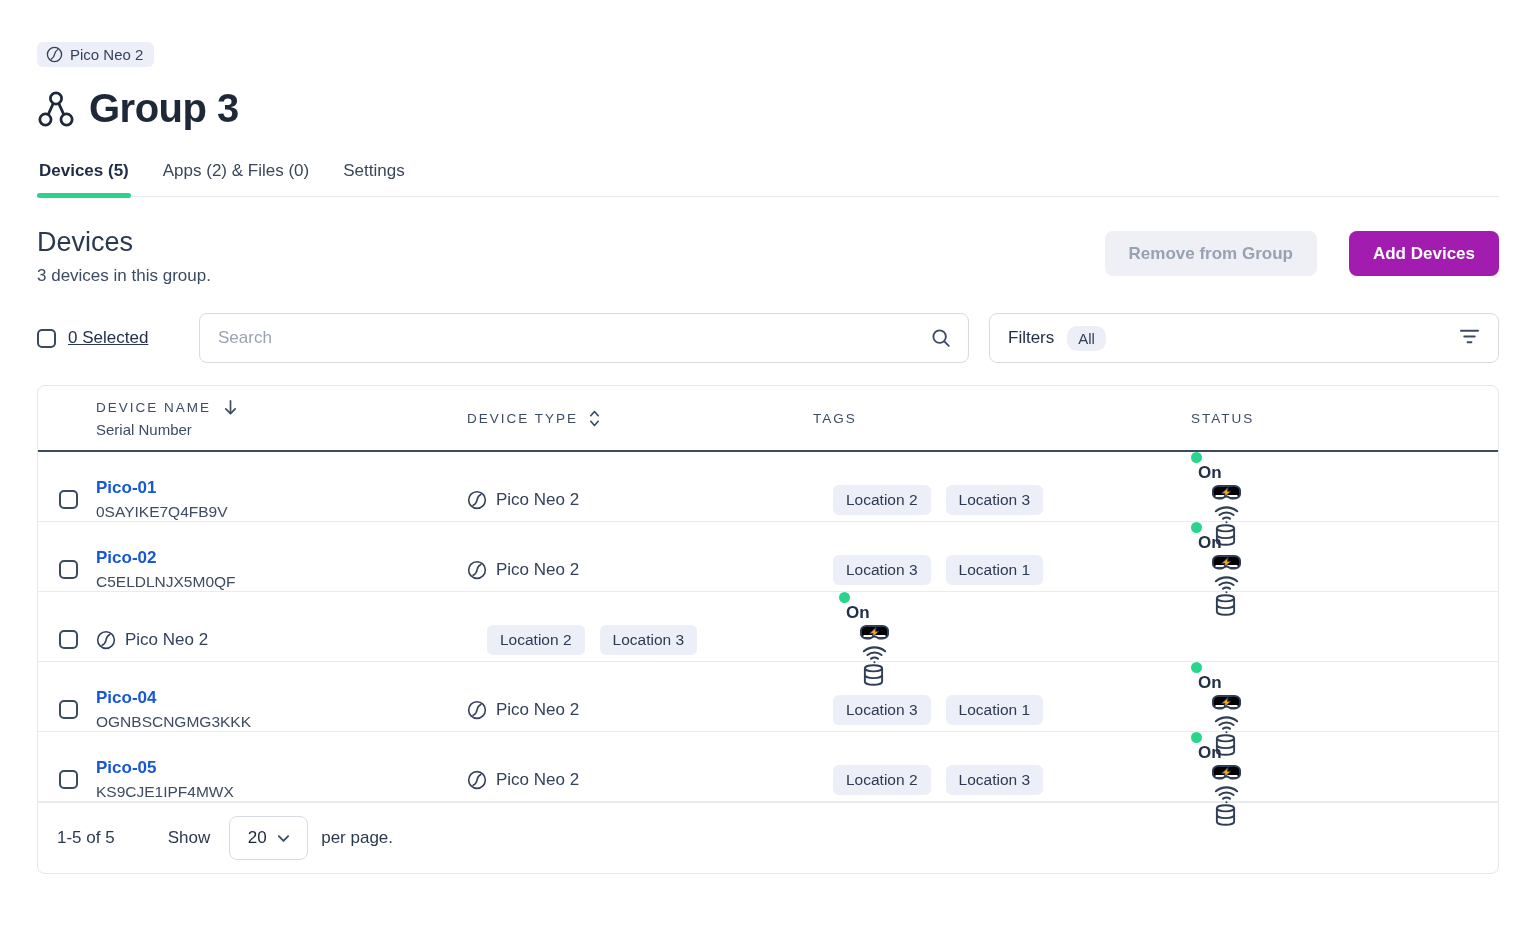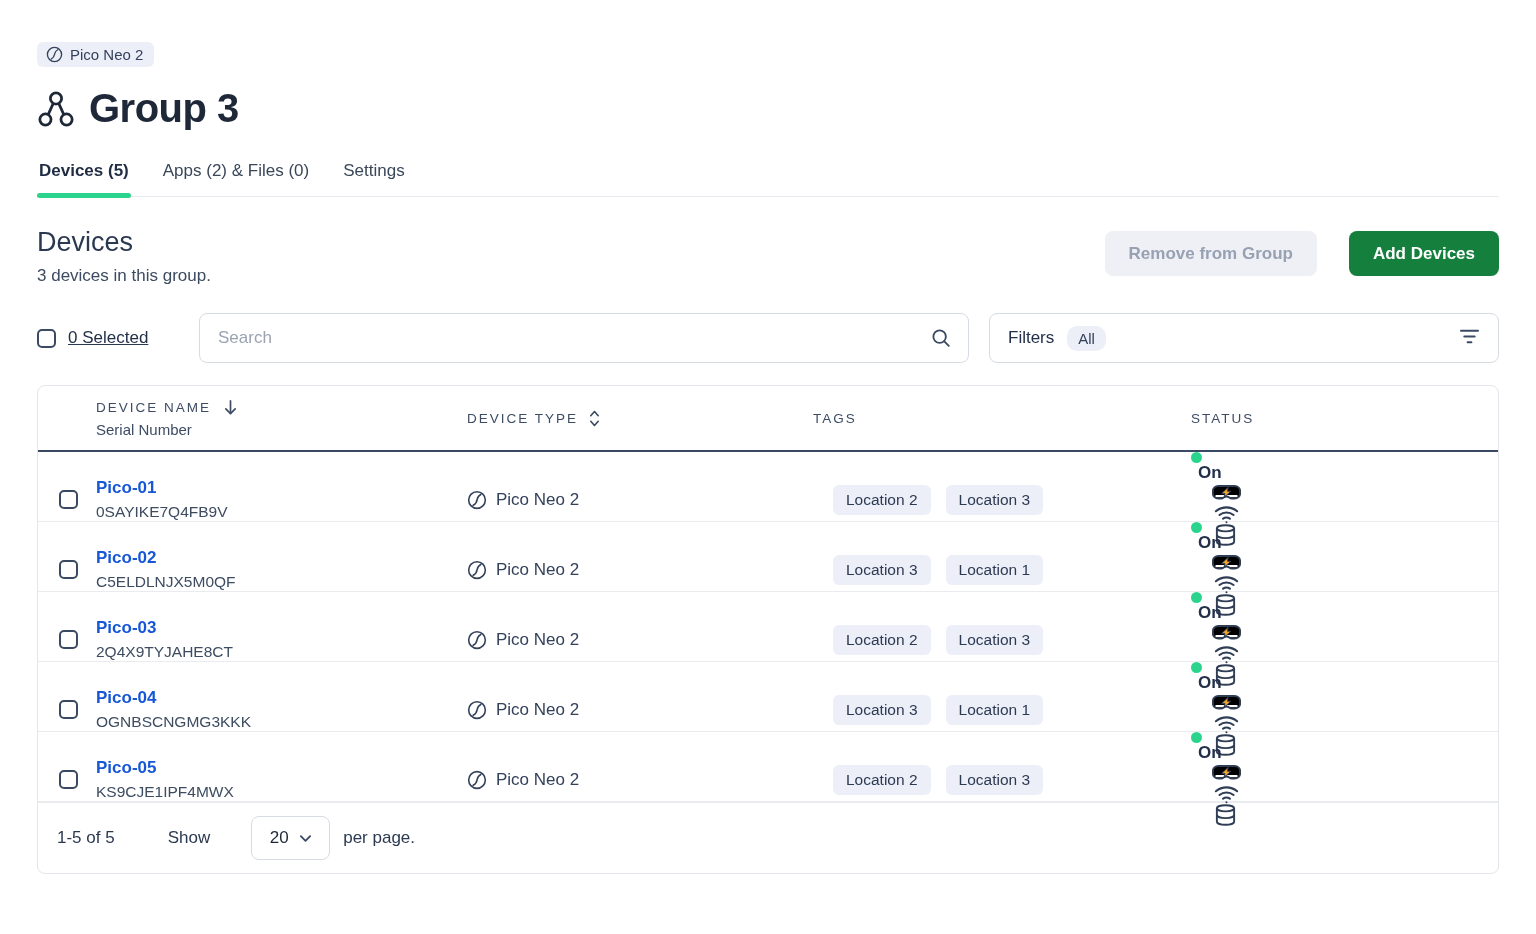--- a/index.html
+++ b/index.html
@@ -19,21 +19,21 @@
   .tab { position:relative; padding:0 2px 15px 2px; font-size:17px; color:#3a4759; cursor:pointer; }
   .tab.active { color:#1f2c44; font-weight:700; }
   .tab.active .underline { position:absolute; left:0; right:0; bottom:-2px; height:5px; border-radius:3px; background:#2bd48d; }
 
   
   .section-head { display:flex; justify-content:space-between; align-items:flex-start; margin-top:30px; }
   .section-head h2 { font-size:27px; font-weight:400; color:#2b3950; }
   .section-head .sub { margin-top:8px; font-size:17px; color:#3c4b60; }
   .btn { border:none; border-radius:8px; font-size:17px; font-weight:700; padding:0 24px; height:45px; cursor:pointer; font-family:inherit; }
   .btn-muted { background:#eef0f5; color:#97a1b2; }
-  .btn-dark { background:#15803d; color:#ffffff; }
+  .btn-dark { background:#a21caf; color:#ffffff; }
   .head-actions { display:flex; gap:32px; margin-top:4px; }
 
   
   .controls { display:flex; align-items:center; margin-top:27px; gap:0; }
   .select-group { display:flex; align-items:center; gap:12px; width:162px; flex:0 0 162px;text-decoration:underline; }
   .checkbox { width:19px; height:19px; border:2px solid #3b4a63; border-radius:5px; background:#fff; cursor:pointer; flex:0 0 auto; }
   .sel-label { font-size:17px; color:#23304a; }
   .search-box { position:relative; flex:1 1 auto; margin-right:20px; }
   .search-box input { width:100%; height:50px; border:1px solid #d7dce4; border-radius:8px; font-size:17px; color:#23304a; padding:0 48px 0 18px; outline:none; font-family:inherit; }
   .search-box input::placeholder { color:#9aa3b2; }
@@ -64,21 +64,21 @@
   .on-label { font-size:17px; font-weight:700; color:#23304a; margin-left:7px; }
   .status-cell svg { display:block; }
   .ic-gog { margin-left:21px; }
   .ic-wifi { margin-left:23px; }
   .ic-db { margin-left:23px; }
 
   
   .tfoot { height:71px; border-top:1px solid #e9ebef; display:flex; align-items:center; padding-left:19px; font-size:17px; color:#2b3950; }
   .tfoot .range { margin-right:53px; }
   .tfoot .show { margin-right:19px; }
-  .page-size { width:79px; height:44px; border:1px solid #d7dce4; border-radius:8px; display:flex; align-items:center; justify-content:center; gap:10px; cursor:pointer; margin-right:13px; color:#1e2838;margin-left:22px; }
+  .page-size { width:79px; height:44px; border:1px solid #d7dce4; border-radius:8px; display:flex; align-items:center; justify-content:center; gap:10px; cursor:pointer; margin-right:13px; color:#1e2838; }
 </style>
 </head>
 <body>
 
 <svg width="0" height="0" style="position:absolute">
   <defs>
     <g id="pico-icon-g">
       <circle cx="12" cy="12" r="10" fill="none" stroke="currentColor" stroke-width="1.9"></circle>
       <path d="M16.6 5.3 C 9.2 8.6, 15.2 14.6, 7.4 18.4" fill="none" stroke="currentColor" stroke-width="1.9" stroke-linecap="round"></path>
     </g>
@@ -275,24 +275,20 @@
         <svg class="ic-db" width="23" height="23" viewBox="0 0 24 24">
             <use href="#db-g"></use>
           </svg>
       </div>
     </div>
 
     <div class="tgrid row">
       <div class="cb-cell">
           <div class="checkbox" role="checkbox" aria-checked="false"></div>
         </div>
-      <div class="name-cell">
-        <a class="dev-name">Pico-03</a>
-        <div class="serial">2Q4X9TYJAHE8CT</div>
-      </div>
       <div class="type-cell">
         <span style="color:#33415a;display:flex;">
             <svg width="20" height="20" viewBox="0 0 24 24">
               <use href="#pico-icon-g"></use>
             </svg>
           </span>
         <span>Pico Neo 2</span>
       </div>
       <div class="tags-cell">
         <span class="tag">Location 2</span>

